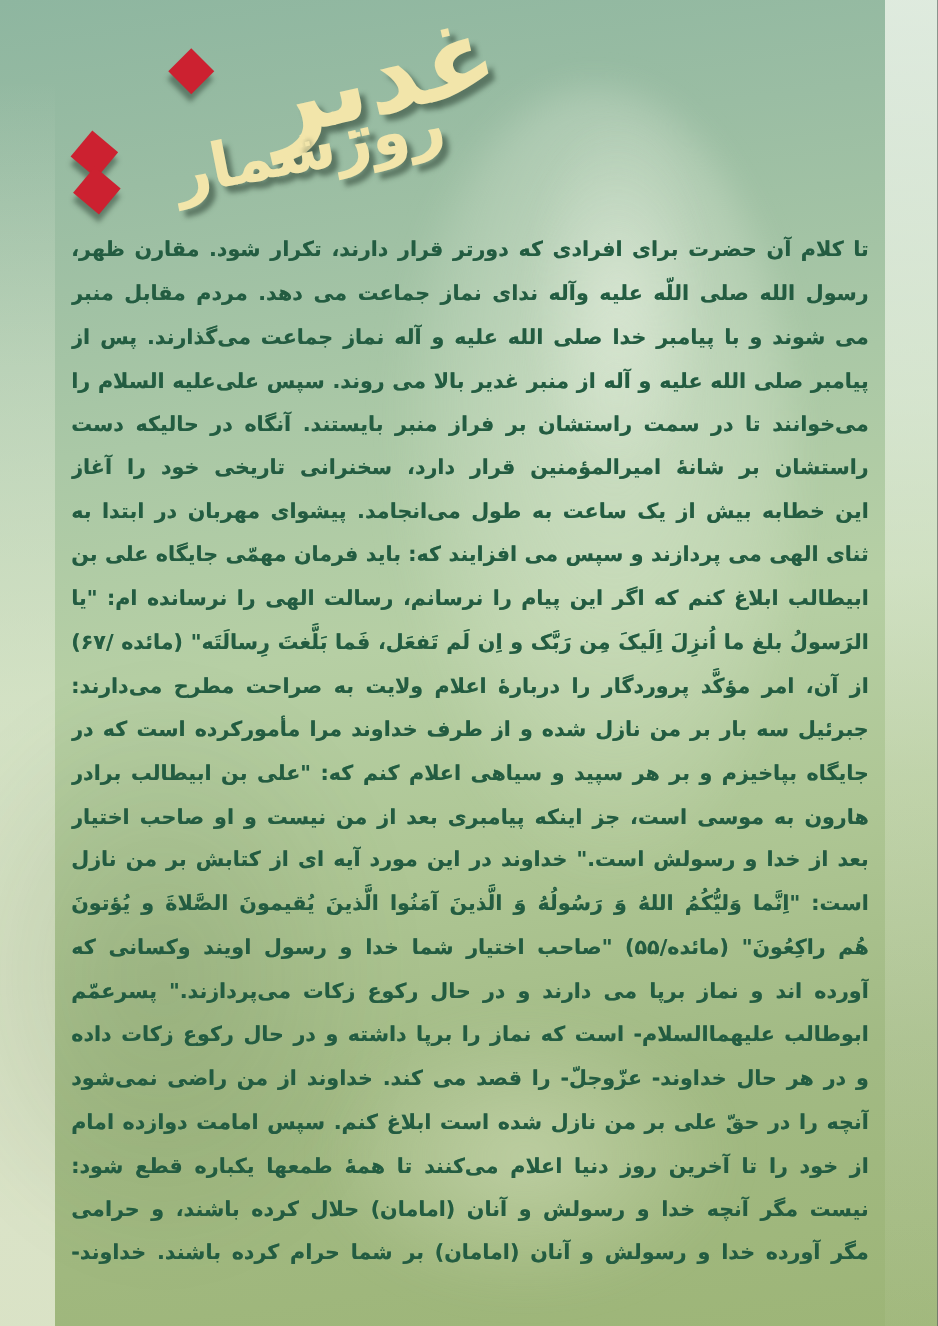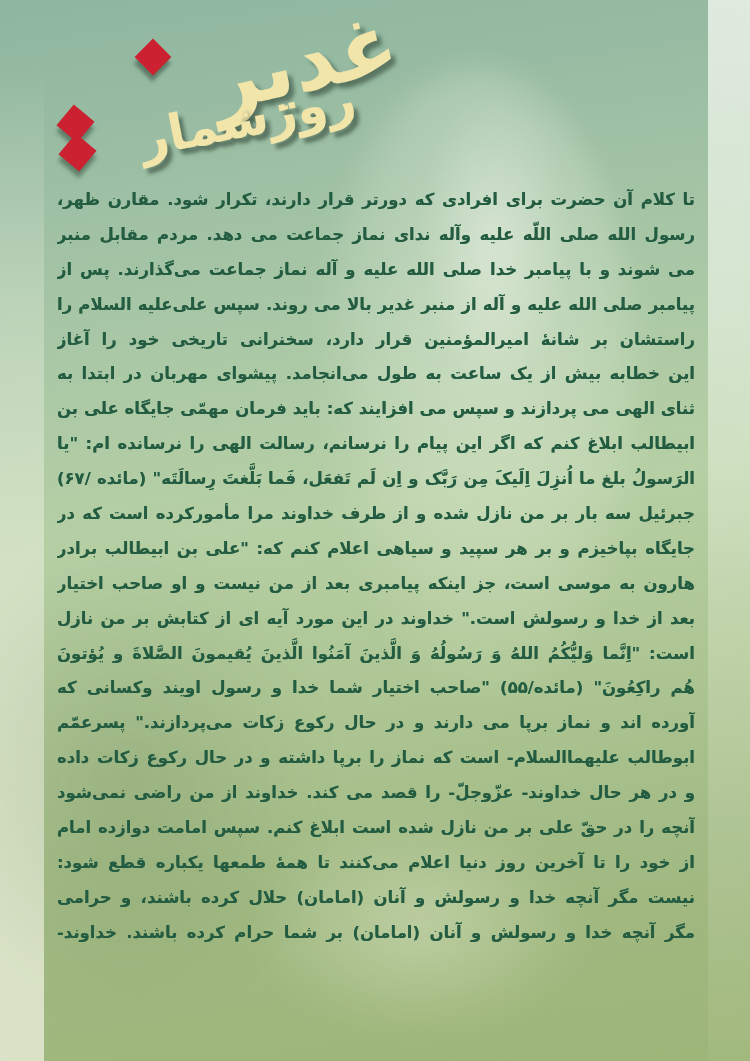--- a/index.html
+++ b/index.html
@@ -114,33 +114,35 @@
     <span class="diamond d1"></span>
     <span class="diamond d2"></span>
     <span class="diamond d3"></span>
   </header>
 
   <main class="body-text">
       <div class="text-line">تا کلام آن حضرت برای افرادی که دورتر قرار دارند، تکرار شود. مقارن ظهر، منادی</div>
       <div class="text-line">رسول الله صلی اللّه علیه وآله ندای نماز جماعت می دهد. مردم مقابل منبر جمع</div>
       <div class="text-line">می شوند و با پیامبر خدا صلی الله علیه و آله نماز جماعت می‌گذارند. پس از نماز،</div>
       <div class="text-line">پیامبر صلی الله علیه و آله از منبر غدیر بالا می روند. سپس علی‌علیه السلام را فرا-</div>
+      <div class="text-line">می‌خوانند تا در سمت راستشان بر فراز منبر بایستند. آنگاه در حالیکه دست</div>
       <div class="text-line">راستشان بر شانۀ امیرالمؤمنین قرار دارد، سخنرانی تاریخی خود را آغاز می‌کنند.</div>
       <div class="text-line">این خطابه بیش از یک ساعت به طول می‌انجامد. پیشوای مهربان در ابتدا به حمد و</div>
       <div class="text-line">ثنای الهی می پردازند و سپس می افزایند که: باید فرمان مهمّی جایگاه علی بن</div>
       <div class="text-line">ابیطالب ابلاغ کنم که اگر این پیام را نرسانم، رسالت الهی را نرسانده ام: "یا اَیُّها</div>
       <div class="text-line">الرَسولُ بلغ ما اُنزِلَ اِلَیکَ مِن رَبَّک و اِن لَم تَفعَل، فَما بَلَّغتَ رِسالَتَه" (مائده /۶۷) پس</div>
+      <div class="text-line">از آن، امر مؤکَّد پروردگار را دربارۀ اعلام ولایت به صراحت مطرح می‌دارند:</div>
       <div class="text-line">جبرئیل سه بار بر من نازل شده و از طرف خداوند مرا مأمورکرده است که در این</div>
       <div class="text-line">جایگاه بپاخیزم و بر هر سپید و سیاهی اعلام کنم که: "علی بن ابیطالب برادر من و</div>
       <div class="text-line">هارون به موسی است، جز اینکه پیامبری بعد از من نیست و او صاحب اختیار شما</div>
       <div class="text-line">بعد از خدا و رسولش است." خداوند در این مورد آیه ای از کتابش بر من نازل کرده</div>
       <div class="text-line">است: "اِنَّما وَلیُّکُمُ اللهُ وَ رَسُولُهُ وَ الَّذینَ آمَنُوا الَّذینَ یُقیمونَ الصَّلاةَ و یُؤتونَ الزَّکاةَ وَ</div>
       <div class="text-line">هُم راکِعُونَ" (مائده/۵۵) "صاحب اختیار شما خدا و رسول اویند وکسانی که ایمان</div>
       <div class="text-line">آورده اند و نماز برپا می دارند و در حال رکوع زکات می‌پردازند." پسرعمّم -فرزند</div>
       <div class="text-line">ابوطالب علیهماالسلام- است که نماز را برپا داشته و در حال رکوع زکات داده است</div>
       <div class="text-line">و در هر حال خداوند- عزّوجلّ- را قصد می کند. خداوند از من راضی نمی‌شود مگر</div>
       <div class="text-line">آنچه را در حقّ علی بر من نازل شده است ابلاغ کنم. سپس امامت دوازده امام بعد</div>
       <div class="text-line">از خود را تا آخرین روز دنیا اعلام می‌کنند تا همۀ طمعها یکباره قطع شود: "حلالی</div>
       <div class="text-line">نیست مگر آنچه خدا و رسولش و آنان (امامان) حلال کرده باشند، و حرامی نیست</div>
-      <div class="text-line">مگر آنچه خدا و رسولش و آنان (امامان) بر شما حرام کرده باشند. خداوند-</div>
+      <div class="text-line">مگر آورده خدا و رسولش و آنان (امامان) بر شما حرام کرده باشند. خداوند-</div>
     </main>
 
 </div>
 
 </body></html>

